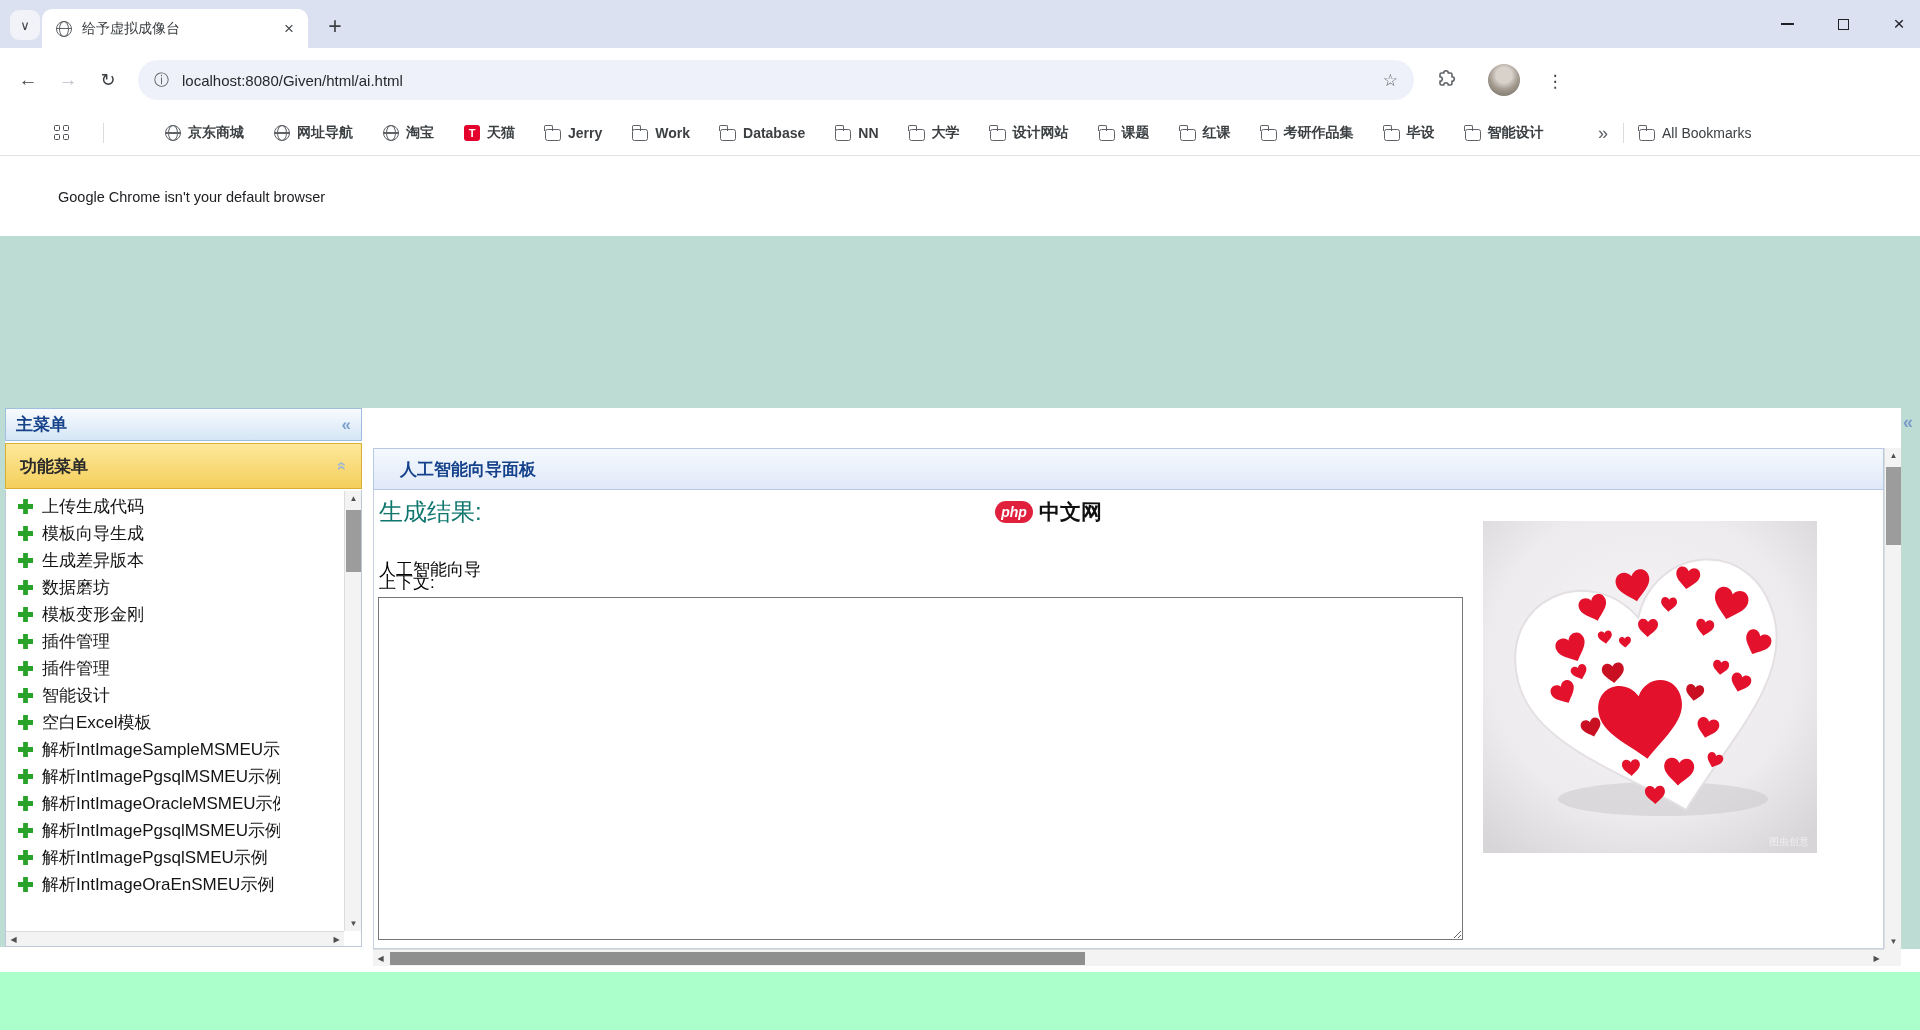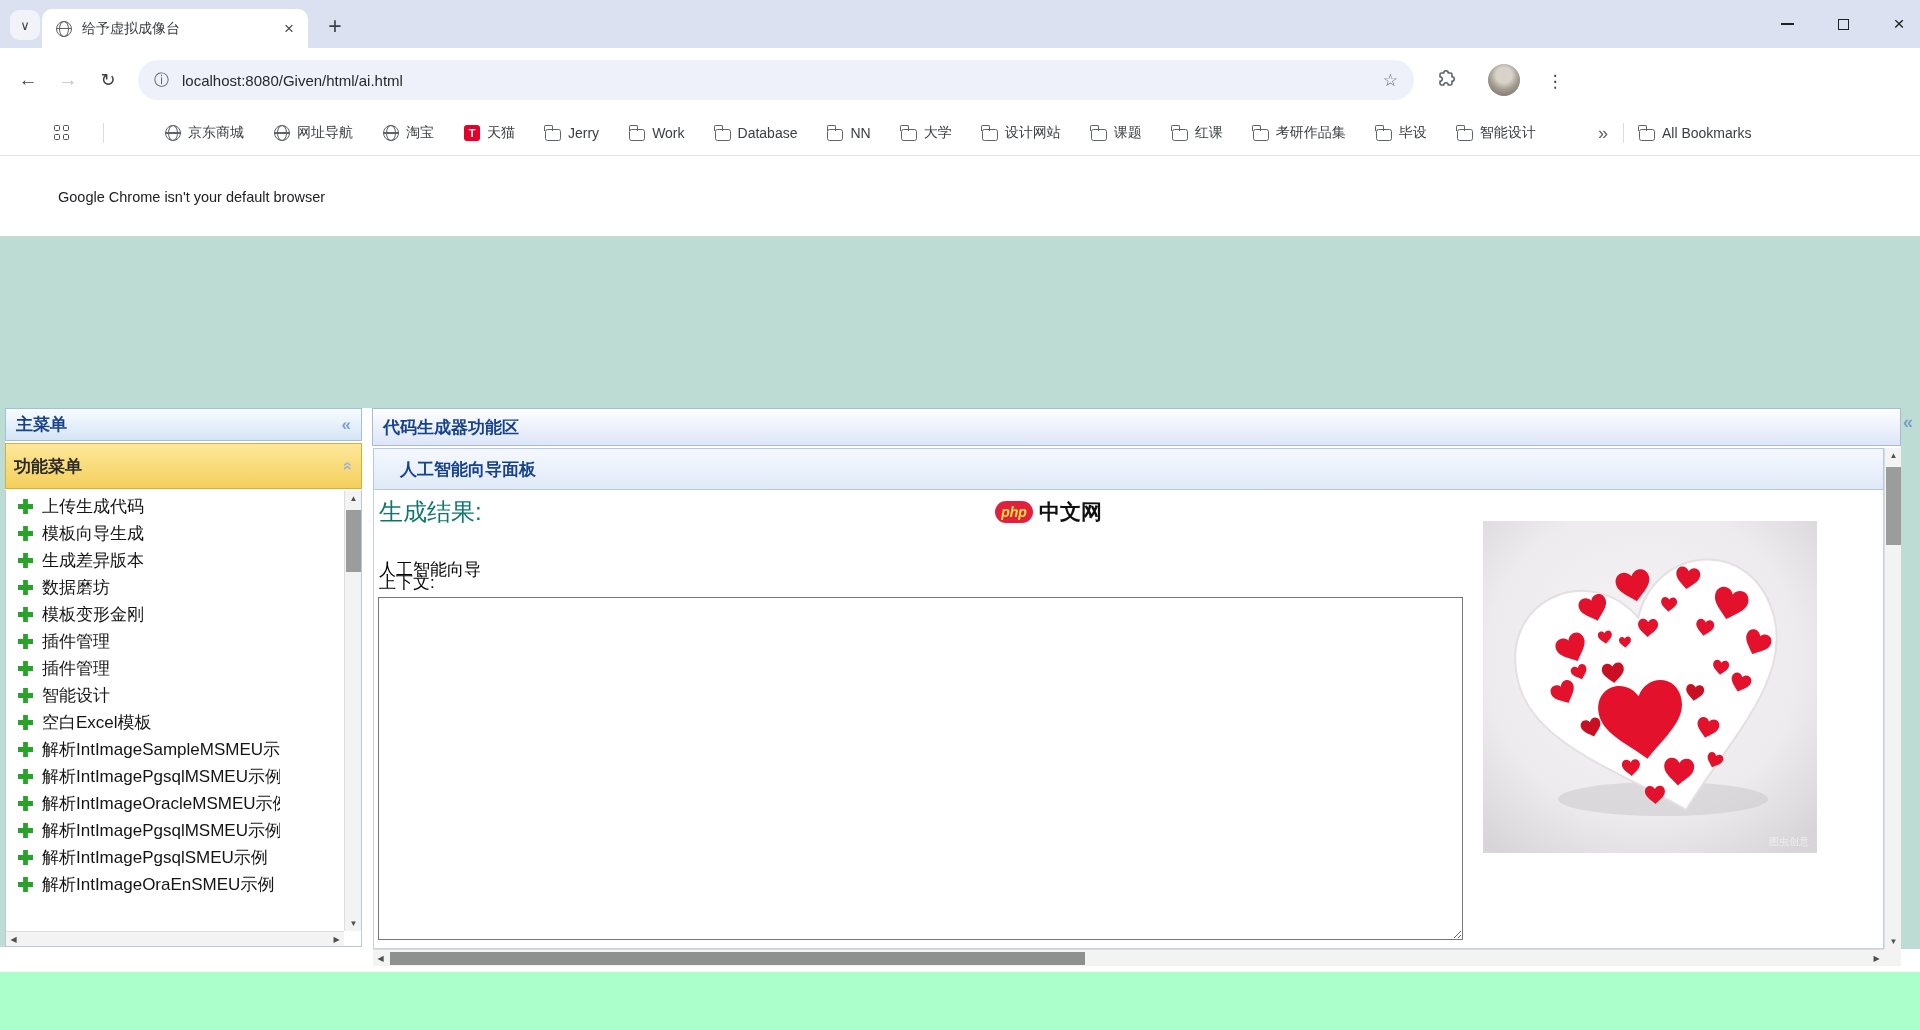--- a/index.html
+++ b/index.html
@@ -30,21 +30,21 @@
 .ext-puzzle { position:absolute; left:1436px; top:69px; width:20px; height:20px; cursor:pointer; }
 .avatar { position:absolute; left:1488px; top:64px; width:32px; height:32px; border-radius:50%;
   background:radial-gradient(circle at 50% 35%, #d8d2ca 0 30%, #a39a90 55%, #6e665e 100%); cursor:pointer; }
 .menu-dots { position:absolute; left:1540px; top:66px; width:30px; height:30px; display:flex; align-items:center; justify-content:center; font-size:17px; color:#3c4043; cursor:pointer; }
 
 
 .bmbar { position:absolute; top:110px; left:0; width:1920px; height:46px; background:#fff; border-bottom:1px solid #e0e2e6; }
 .apps-grid { position:absolute; left:54px; top:15px; width:16px; height:16px; display:grid; grid-template-columns:6px 6px; grid-template-rows:6px 6px; gap:3px; cursor:pointer; }
 .apps-grid i { border:1.6px solid #4a4e52; border-radius:1.5px; }
 .bm-divider { position:absolute; left:103px; top:13px; width:1px; height:20px; background:#dadce0; }
-.bm-flow { position:absolute; left:165px; top:0; height:46px; display:flex; align-items:center; gap:30px; }
+.bm-flow { position:absolute; left:165px; top:0; height:46px; display:flex; align-items:center; gap:30px;font-weight:bold; }
 .bm { display:flex; align-items:center; gap:7px; font-size:14px; color:#3c4043; white-space:nowrap; cursor:pointer; }
 .bm-right { position:absolute; left:1598px; top:0; height:46px; display:flex; align-items:center; gap:15px; }
 .bm-more { font-size:18px; color:#5f6368; cursor:pointer; }
 .bm-right .vdiv { width:1px; height:20px; background:#dadce0; }
 
 
 .globe { width:16px; height:16px; border:1.6px solid #5f6368; border-radius:50%; position:relative; flex:none; }
 .globe::before { content:""; position:absolute; left:-1px; right:-1px; top:50%; margin-top:-0.8px; height:1.6px; background:#5f6368; }
 .globe::after { content:""; position:absolute; top:-1px; bottom:-1px; left:50%; width:8px; transform:translateX(-50%); border:1.6px solid #5f6368; border-radius:50%; }
 .folder { width:16px; height:12px; border:1.6px solid #5f6368; border-radius:2.5px; position:relative; margin-top:4px; flex:none; }
@@ -71,21 +71,21 @@
 
 .content { position:absolute; top:408px; left:0; width:1920px; height:564px; background:#fff; }
 .teal-left { position:absolute; left:0; top:408px; width:5px; height:539px; background:#bcdcd4; }
 .teal-right { position:absolute; left:1901px; top:408px; width:19px; height:541px; background:#bcdcd4; }
 .collapse-right { position:absolute; left:1903px; top:412px; font-size:18px; font-weight:bold; color:#7b9cc9; cursor:pointer; }
 
 
 .sb-mainmenu { position:absolute; left:5px; top:408px; width:357px; height:33px; background:linear-gradient(#f8fbfe,#d5e5f5); border:1px solid #a0bedf; display:flex; align-items:center; padding:0 10px; font-size:17px; font-weight:bold; color:#15428b; }
 .sb-mainmenu .sp { flex:1; }
 .chev-left { font-size:17px; font-weight:bold; color:#7ba1cf; cursor:pointer; }
-.sb-funcmenu { position:absolute; left:5px; top:443px; width:357px; height:46px; background:linear-gradient(#fde79a,#f4cf5c); border:1px solid #d9ae35; display:flex; align-items:center; padding:0 8px; font-size:17px; font-weight:bold; color:#2a2a2a; }
+.sb-funcmenu { position:absolute; left:5px; top:443px; width:357px; height:46px; background:linear-gradient(#fde79a,#f4cf5c); border:1px solid #d9ae35; display:flex; align-items:center; padding:0 14px; font-size:17px; font-weight:bold; color:#2a2a2a; }
 .sb-funcmenu .sp { flex:1; }
 .chev-up { display:inline-block; transform:rotate(90deg); font-size:16px; font-weight:bold; color:#9fb6d4; cursor:pointer; }
 .menu-list-box { position:absolute; left:5px; top:490px; width:357px; height:457px; background:#fff; border:1px solid #bcc8d8; border-top:none; overflow:hidden; }
 .menu-ul { position:absolute; left:1px; top:3px; width:338px; list-style:none; }
 .menu-ul li { height:27px; display:flex; align-items:center; gap:9px; padding-left:11px; font-size:17px; color:#141414; cursor:pointer; white-space:nowrap; }
 .menu-ul li .mi-label { max-width:238px; overflow:hidden; white-space:nowrap; display:inline-block; }
 .plus-icon { width:15px; height:15px; flex:none; background:#28a228;
   clip-path:polygon(34% 0,66% 0,66% 34%,100% 34%,100% 66%,66% 66%,66% 100%,34% 100%,34% 66%,0 66%,0 34%,34% 34%); }
 
 
@@ -99,21 +99,21 @@
 .sb-h-side { left:6px; top:931px; width:338px; height:15px; border-top:1px solid #dcdcdc; }
 .sb-h-side .left { left:0; top:0; width:15px; height:15px; }
 .sb-h-side .right { right:0; top:0; width:15px; height:15px; }
 
 
 .region-header { position:absolute; left:372px; top:408px; width:1529px; height:38px; background:linear-gradient(#fdfeff,#dde5f7); border:1px solid #a6bbd8; display:flex; align-items:center; padding-left:10px; font-size:17px; font-weight:bold; color:#15428b; }
 .panel-header { position:absolute; left:373px; top:448px; width:1511px; height:42px; background:linear-gradient(#f5f9fe,#e0e9f8); border:1px solid #b7c9e2; display:flex; align-items:center; padding-left:26px; font-size:17px; font-weight:bold; color:#15428b; }
 .panel-body { position:absolute; left:373px; top:490px; width:1511px; height:459px; background:#fff; border:1px solid #c6d2e2; border-top:none; }
 .result-label { position:absolute; left:379px; top:496px; font-size:24px; color:#0f766e; }
 .site-logo { position:absolute; left:995px; top:498px; display:flex; align-items:center; gap:6px; }
-.php-pill { width:38px; height:22px; border-radius:11px; background:#e0203c; color:#fde047; font-style:italic; font-weight:bold; font-size:14px; display:flex; align-items:center; justify-content:center; }
+.php-pill { width:38px; height:22px; border-radius:11px; background:#e0203c; color:#ffffff; font-style:italic; font-weight:bold; font-size:14px; display:flex; align-items:center; justify-content:center; }
 .logo-site { font-size:21px; font-weight:bold; color:#101010; }
 .wizard-label { position:absolute; left:379px; top:542px; font-size:17px; color:#000;margin-top:16px; }
 .context-label { position:absolute; left:379px; top:571px; font-size:17px; color:#000; }
 .context-area { position:absolute; left:378px; top:597px; width:1085px; height:343px; border:1px solid #767676; background:#fff; font-size:15px; font-family:"Liberation Sans","DejaVu Sans",sans-serif; resize:both; }
 .heart-photo { position:absolute; left:1483px; top:521px; width:334px; height:332px; }
 
 .sb-v-main { left:1884px; top:448px; width:17px; height:501px; border-left:1px solid #dcdcdc; }
 .sb-v-main .up { left:0; top:0; width:17px; height:15px; }
 .sb-v-main .down { left:0; bottom:0; width:17px; height:15px; }
 .sb-v-main .thumb { left:1px; top:19px; width:15px; height:78px; }
@@ -371,23 +371,20 @@
   <div class="sbar sb-v-side">
     <div class="btn up">▲</div>
     <div class="thumb"></div>
     <div class="btn down">▼</div>
   </div>
   <div class="sbar sb-h-side">
     <div class="btn left">◀</div>
     <div class="btn right">▶</div>
   </div>
 
-  <div class="region-header">
-    <span>代码生成器功能区</span>
-  </div>
   <div class="panel-header">
     <span>人工智能向导面板</span>
   </div>
   <div class="panel-body"></div>
   <div class="result-label">生成结果:</div>
   <div class="site-logo">
     <span class="php-pill">php</span>
     <span class="logo-site">中文网</span>
   </div>
   <div class="wizard-label">人工智能向导</div>

